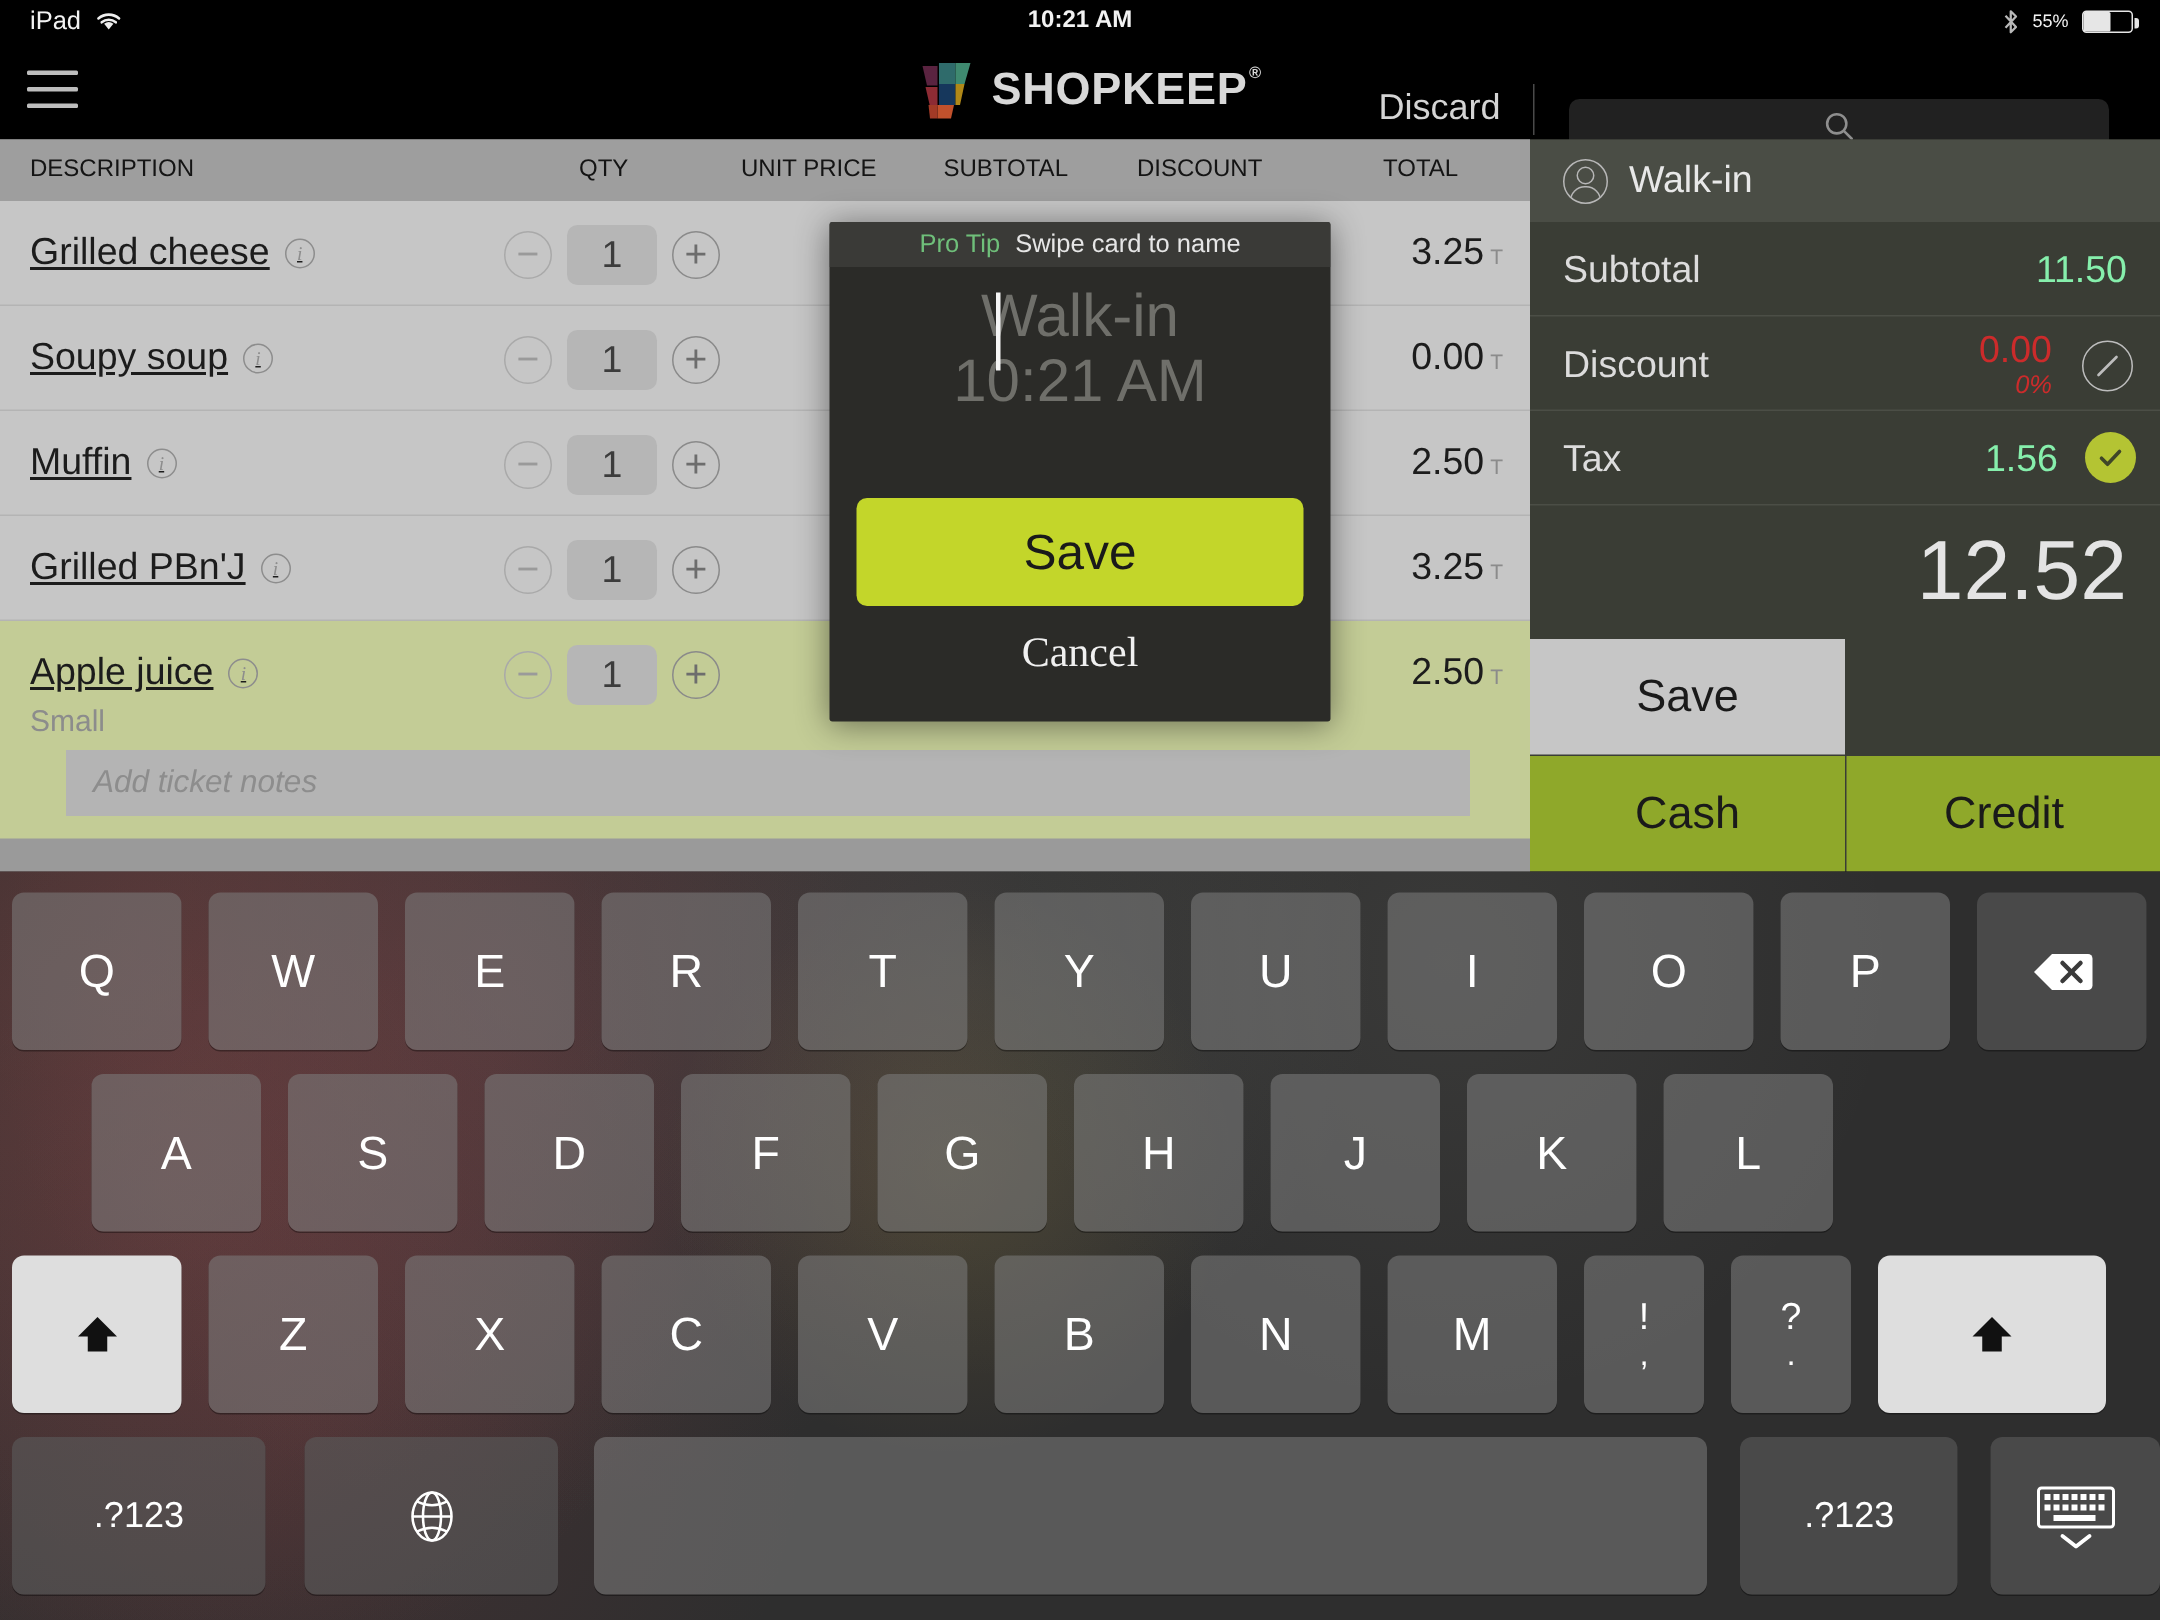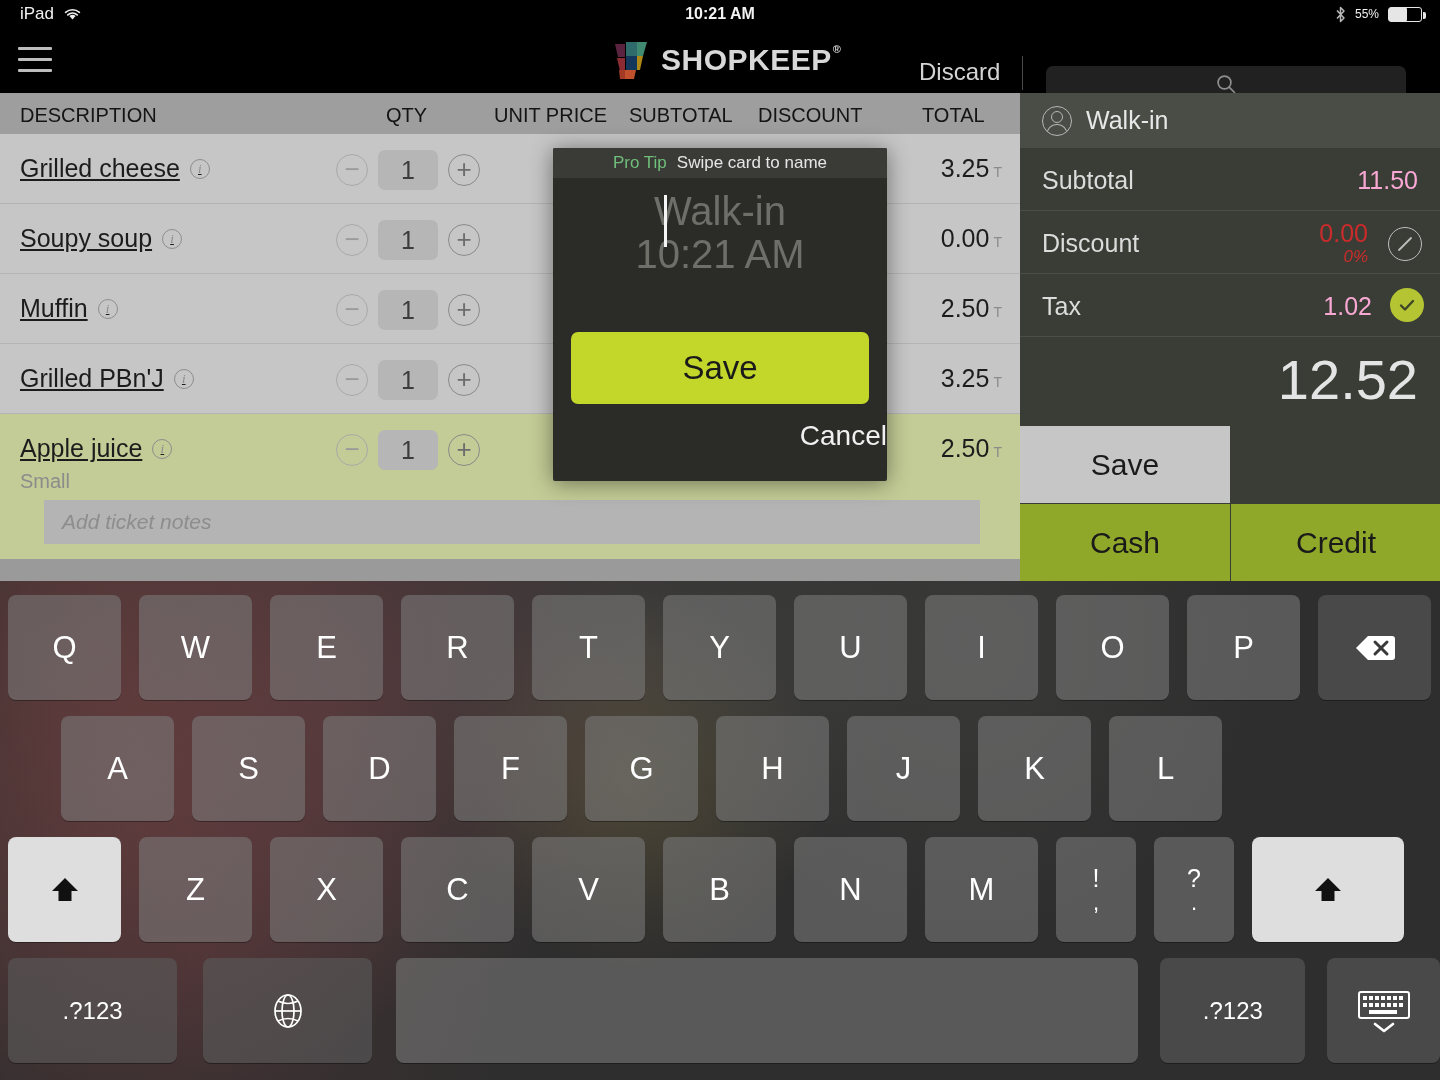--- a/index.html
+++ b/index.html
@@ -68,21 +68,21 @@
     align-items: center; justify-content: center;
   }
 
   
   .ticket {
     position: absolute; top: 93px; left: 0; width: 1020px; height: 488px;
     background: #c6c6c6;
   }
   .ticket-head {
     height: 41px; background: #9e9e9e; color: #141414;
-    font-size: 20px; position: relative;
+    font-size: 16px; position: relative;
   }
   .ticket-head .col { position: absolute; top: 11px; }
   .rows { position: relative; }
   .row {
     position: relative; height: 70px; border-bottom: 1px solid #b4b4b4;
   }
   .row.highlight { background: #c3cc96; border-bottom: none; height: auto; padding-bottom: 2px; padding-left: 36px; }
   .row .desc {
     position: absolute; left: 20px; top: 20px; font-size: 25px; color: #1c1c1c;
     display: flex; align-items: center; gap: 10px; text-decoration: underline;
@@ -140,21 +140,21 @@
   .avatar::after {
     content: ""; position: absolute; left: 50%; top: 17px; transform: translateX(-50%);
     width: 19px; height: 17px; border-radius: 10px 10px 0 0; border: 1.6px solid #b7b7b7;
     border-bottom: none;
   }
   .sumrow {
     height: 63px; border-bottom: 1px solid #4b4e46; position: relative;
     color: #dcdcdc; font-size: 25px;
   }
   .sumrow .lbl { position: absolute; left: 22px; top: 18px; }
-  .sumrow .val { position: absolute; right: 22px; top: 18px; color: #f9a8d4; }
+  .sumrow .val { position: absolute; right: 22px; top: 18px; color: #86efac; }
   .sumrow.disc .val { right: 72px; top: 8px; color: #cc2b2b; text-align: right; }
   .sumrow.disc .pct { position: absolute; right: 72px; top: 36px; color: #cc2b2b; font-size: 17px; font-style: italic; }
   .sumrow.tax .val { right: 68px; }
   .pencil {
     position: absolute; right: 18px; top: 16px; width: 34px; height: 34px;
     border-radius: 50%; border: 1.6px solid #bdbdbd;
     display: flex; align-items: center; justify-content: center;
   }
   .check {
     position: absolute; right: 16px; top: 14px; width: 34px; height: 34px;
@@ -200,21 +200,21 @@
   }
   .caret {
     position: absolute; left: 111px; top: 17px; width: 3px; height: 52px; background: #f5f5f5;
   }
   .btn-save {
     margin: 6px 18px 0 18px; height: 72px; background: #c3d62a; border-radius: 7px;
     display: flex; align-items: center; justify-content: center;
     color: #1a1a1a; font-size: 33px;
   }
   .btn-cancel {
-    margin-top: 16px; text-align: right; color: #f0f0f0; font-size: 28px;
+    margin-top: 16px; text-align: center; color: #f0f0f0; font-size: 28px; font-family: Liberation Serif, serif;
   }
 
   
   .keyboard {
     position: absolute; top: 581px; left: 0; width: 1440px; height: 499px;
     background: #2e2e2e;
   }
   .kb-tint { position: absolute; inset: 0; pointer-events: none; }
   .krow { position: absolute; left: 0; width: 1440px; display: flex; }
   .key {
@@ -391,21 +391,21 @@
       <span class="pct">0%</span>
       <span class="pencil">
         <svg width="22" height="22" viewBox="0 0 22 22">
             <line x1="5" y1="17" x2="17" y2="5" stroke="#bdbdbd" stroke-width="1.8" stroke-linecap="round"></line>
           </svg>
       </span>
     </div>
 
     <div class="sumrow tax">
       <span class="lbl">Tax</span>
-      <span class="val">1.02</span>
+      <span class="val">1.56</span>
       <span class="check">
         <svg width="20" height="20" viewBox="0 0 20 20">
             <polyline points="4,10.5 8,14.5 16,6" stroke="#3f4628" stroke-width="2.4" fill="none" stroke-linecap="round" stroke-linejoin="round"></polyline>
           </svg>
       </span>
     </div>
 
     <div class="grand">
       <span class="g">12.52</span>
     </div>

